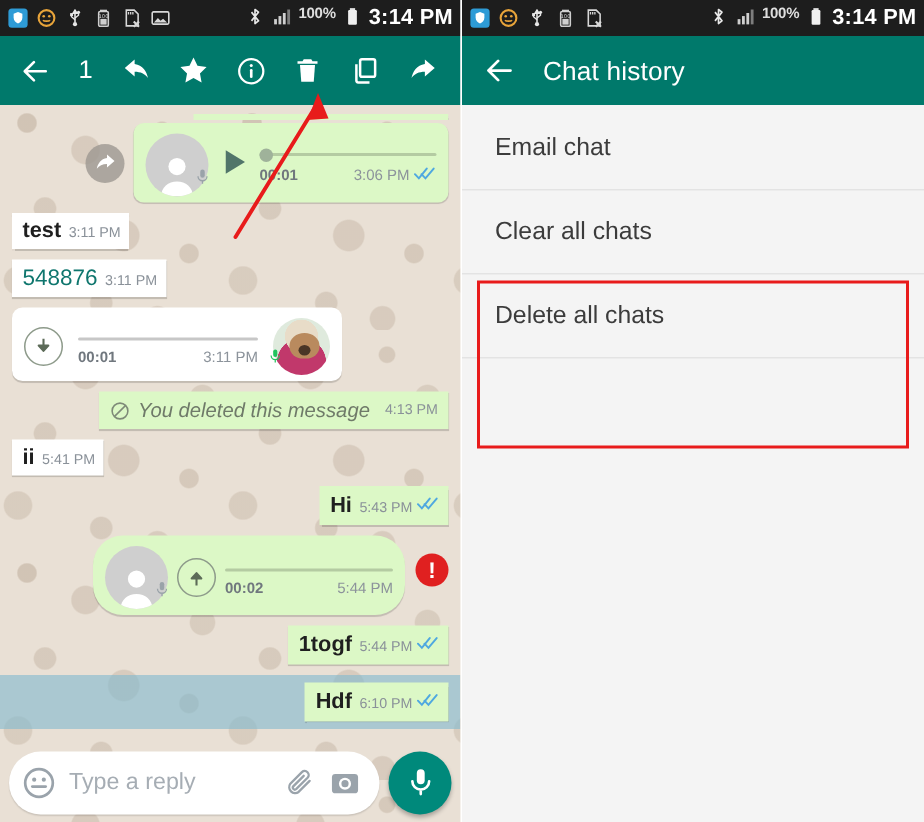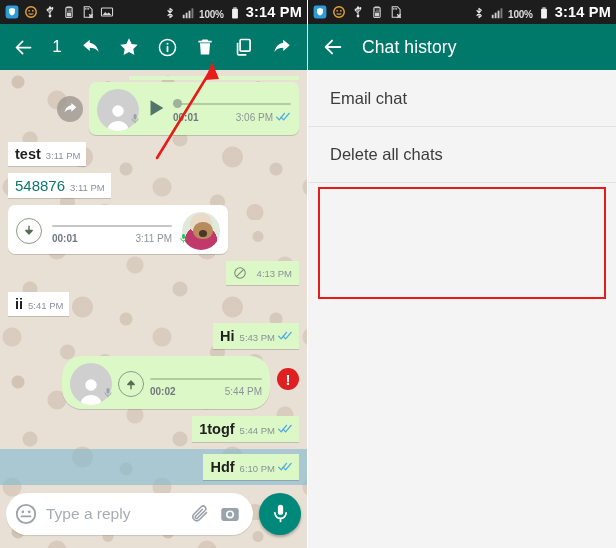--- a/index.html
+++ b/index.html
@@ -12,21 +12,21 @@
   .panel { width: 308px; height: 548px; position: relative; overflow: hidden; }
   .panel-left { border-right: 1px solid #ffffff; }
 
   
   .statusbar {
     height: 24px; background: #1d1d1d; display: flex;
     align-items: center; padding: 0 5px; color: #f2f2f2;
     position: relative; z-index: 30;
   }
   .sb-left { display: flex; align-items: center; gap: 5px; }
-  .sb-right { margin-left: auto; display: flex; align-items: flex-end; gap: 4px; }
+  .sb-right { margin-left: auto; display: flex; align-items: flex-start; gap: 4px; }
   .sb-ico { width: 14px; height: 14px; display: block; }
   .sb-pct { font-size: 10px; font-weight: bold; letter-spacing: -.2px; color: #dedede; }
   .sb-time { font-size: 14.5px; font-weight: bold; letter-spacing: .2px; color: #ffffff; }
 
   
   .toolbar {
     height: 46px; background: #00796b; display: flex; align-items: center;
     position: relative; z-index: 20;
   }
   .tb-sel { padding: 0 4px; }
@@ -157,21 +157,21 @@
     flex: 0 0 auto;
   }
 
   .deleted { display: flex; align-items: center; gap: 5px; }
   .deleted-text {
     font-style: italic; font-size: 13.5px; color: #6f7a69;
   }
 
   
   .inputbar {
-    position: absolute; left: 0; right: 0; bottom: 8px; height: 53px;
+    position: absolute; left: 0; right: 0; bottom: 0; height: 53px;
     display: flex; align-items: center; padding: 0 6px; gap: 6px;
     z-index: 15;
   }
   .inputfield {
     flex: 1; height: 42px; background: #fff; border-radius: 21px;
     display: flex; align-items: center; padding: 0 12px 0 8px; gap: 8px;
     box-shadow: 0 1px 1px rgba(0,0,0,.13);
   }
   .placeholder { flex: 1; color: #a6adb4; font-size: 15.5px; }
   .micfab {
@@ -394,20 +394,21 @@
         </div>
       </div>
 
       <div class="row out">
         <div class="bubble out" style="padding:5px 7px;">
           <div class="line deleted">
             <svg width="14" height="14" viewBox="0 0 24 24">
               <circle cx="12" cy="12" r="9" fill="none" stroke="#7e8a78" stroke-width="1.8"></circle>
               <path d="M5.8 18.2L18.2 5.8" stroke="#7e8a78" stroke-width="1.8"></path>
             </svg>
+            <span class="deleted-text">You deleted this message</span>
             <span class="btime">4:13 PM</span>
           </div>
         </div>
       </div>
 
       <div class="row in">
         <div class="bubble in">
           <div class="line">
             <span class="btext">ii</span>
             <span class="btime">5:41 PM</span>
@@ -585,18 +586,21 @@
         </svg>
       </div>
       <span class="tb-title-text">Chat history</span>
     </div>
 
     <div class="menu">
       <div class="menu-item first">
         <span>Email chat</span>
       </div>
       <div class="menu-item">
+        <span>Clear all chats</span>
+      </div>
+      <div class="menu-item">
         <span>Delete all chats</span>
       </div>
       <div class="redbox"></div>
     </div>
   </div>
 </div>
 
 </body></html>

